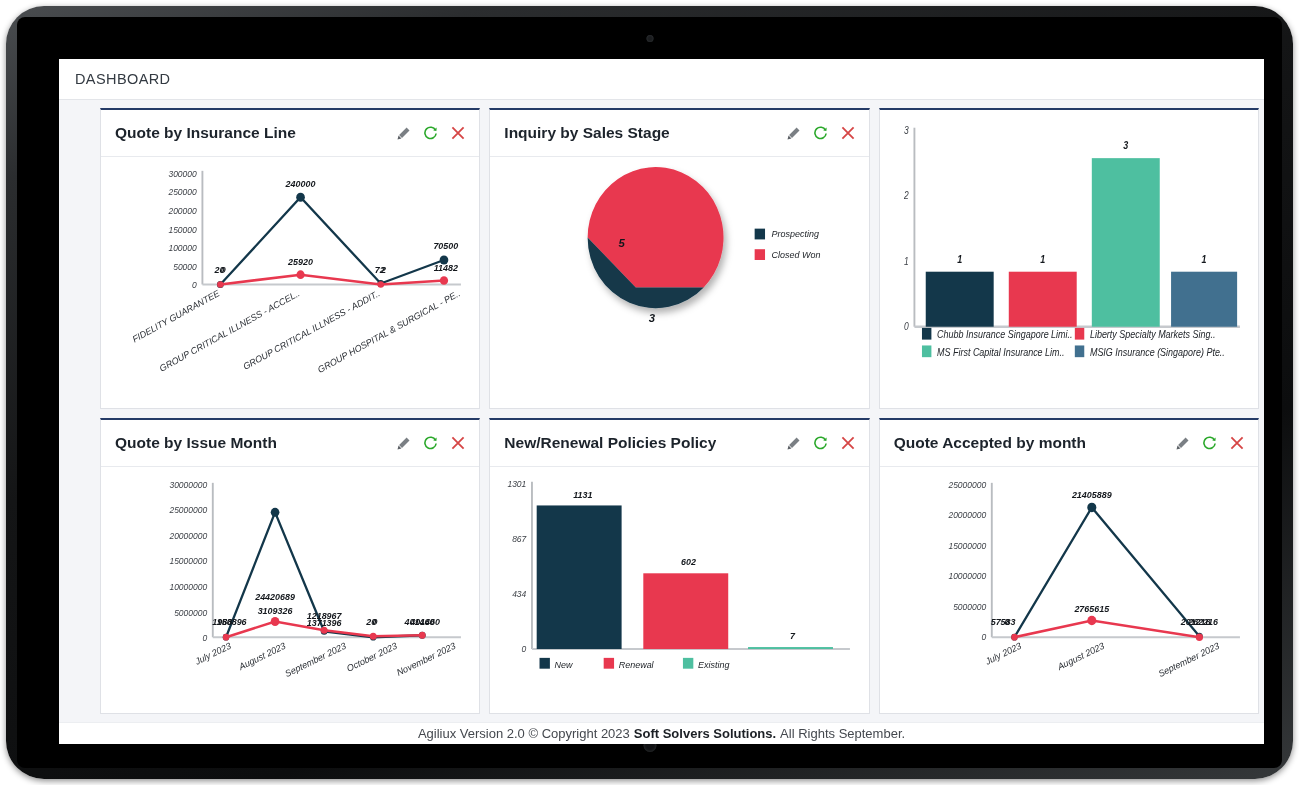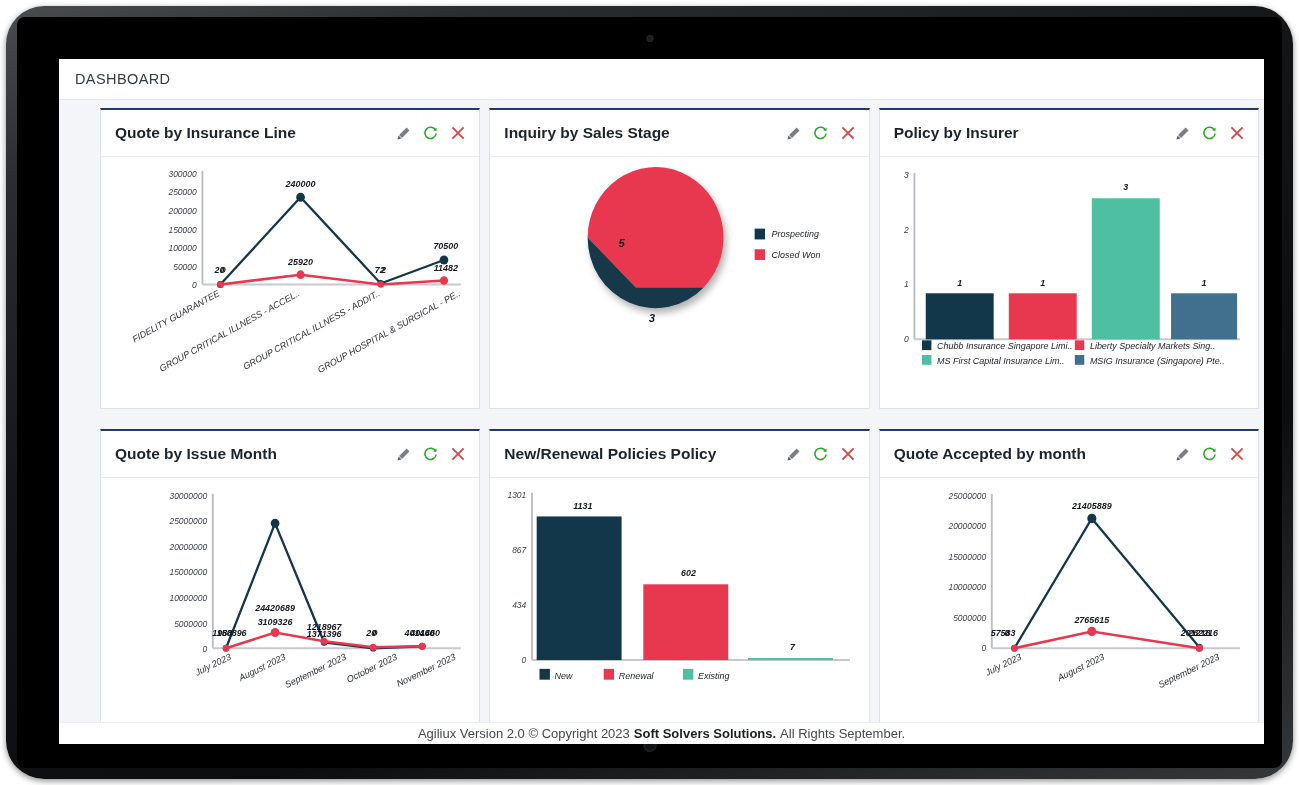--- a/index.html
+++ b/index.html
@@ -57,21 +57,21 @@
     letter-spacing: .4px;
   }
 
   #dash-body {
     position: absolute;
     top: 41px; left: 0; right: 0; bottom: 22px;
     background: #f4f5f8;
     padding: 8px 5px 0 5px;
     overflow: hidden;
   }
-  .dash-row { display: flex; gap: 9px; margin-bottom: 20px; padding-left: 36px; }
+  .dash-row { display: flex; gap: 9px; margin-bottom: 9px; padding-left: 36px; }
 
   .panel {
     flex: 1 1 0;
     background: #ffffff;
     border: 1px solid #dfe1e6;
     border-top: 2px solid #243a66;
     display: flex; flex-direction: column;
     min-width: 0;
   }
   .panel.row1 { height: 301px; }
@@ -255,42 +255,20 @@
                   <rect x="272" y="67" width="11" height="11" fill="#13374a"></rect>
                   <text class="leg-lbl" x="290" y="76">Prospecting</text>
                   <rect x="272" y="88" width="11" height="11" fill="#e8384f"></rect>
                   <text class="leg-lbl" x="290" y="97">Closed Won</text>
                 </g>
               </svg>
             </div>
           </div>
 
           <div class="panel row1">
-            <div class="panel-head">
-              <span class="panel-title">Policy by Insurer</span>
-              <span class="panel-tools">
-                <span class="tool">
-                  <svg width="15" height="15" viewBox="0 0 16 16">
-                      <path d="M11.3 1.6l3.1 3.1-8 8-3.1-3.1 8-8z" fill="#7a7f84"></path>
-                      <path d="M2.7 10.2l3.1 3.1-4.2 1.1 1.1-4.2z" fill="#5c6166"></path>
-                    </svg>
-                </span>
-                <span class="tool">
-                  <svg width="15" height="15" viewBox="0 0 16 16">
-                      <path d="M13.4 4.6A6 6 0 1 0 14 8" fill="none" stroke="#2aa82a" stroke-width="1.7"></path>
-                      <path d="M14.6 1.6l-.3 3.6-3.5-.6z" fill="#2aa82a"></path>
-                    </svg>
-                </span>
-                <span class="tool">
-                  <svg width="16" height="16" viewBox="0 0 16 16">
-                      <path d="M2.4 2.4l11.2 11.2M13.6 2.4L2.4 13.6" stroke="#d64545" stroke-width="1.8" fill="none"></path>
-                    </svg>
-                </span>
-              </span>
-            </div>
             <div class="panel-body">
               <svg class="chart-svg" viewBox="0 0 384 246" preserveAspectRatio="none">
                 <g>
                   <text class="tick-lbl" x="22" y="15" text-anchor="end">3</text>
                   <text class="tick-lbl" x="22" y="71" text-anchor="end">2</text>
                   <text class="tick-lbl" x="22" y="127" text-anchor="end">1</text>
                   <text class="tick-lbl" x="22" y="183" text-anchor="end">0</text>
                   <line x1="28" y1="10" x2="28" y2="180" stroke="#b9bcc0" stroke-width="2"></line>
                   <line x1="28" y1="180" x2="373" y2="180" stroke="#c6c9cd" stroke-width="2"></line>
                 </g>

